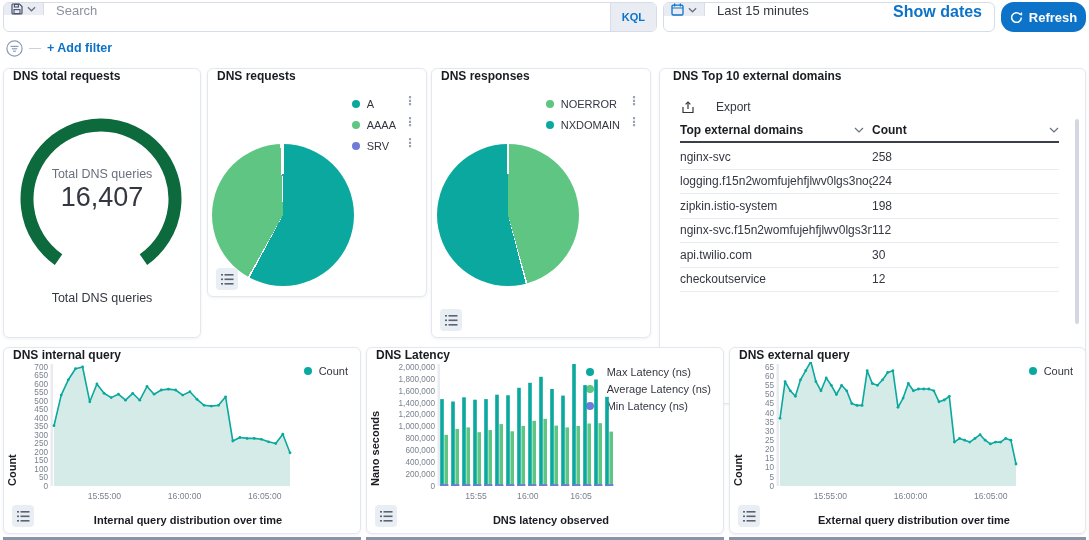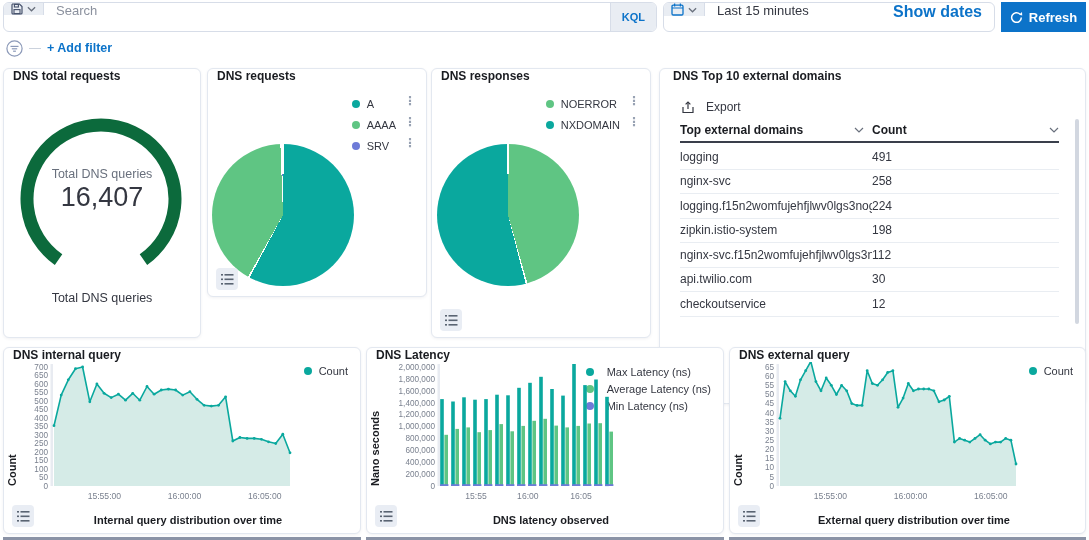--- a/index.html
+++ b/index.html
@@ -15,21 +15,21 @@
   #search-wrap input { flex:1; border:0; outline:none; font-size:13px; padding:0 12px;
     font-family:inherit; color:#343741; }
   #search-wrap input::placeholder { color:#8b919e; }
   .kql { background:#e9edf3; border-left:1px solid #d7dde8; display:flex; align-items:center;
     padding:8px 11px; font-size:11px; font-weight:700; color:var(--blue); cursor:pointer; }
   #date-wrap { left:663px; width:332px; }
   .time-text { display:flex; align-items:center; padding:0 12px; font-size:13px; cursor:pointer; }
   .show-dates { margin-left:auto; display:flex; align-items:center; padding:0 12px; font-size:16px;
     font-weight:600; color:var(--blue); cursor:pointer; }
   #refresh-btn { position:absolute; left:1001px; top:2px; width:85px; height:30px;
-    background:var(--blue); color:#fff; border:0; border-radius:0; font-size:13px; font-weight:700;
+    background:var(--blue); color:#fff; border:0; border-radius:13px; font-size:13px; font-weight:700;
     font-family:inherit; display:flex; align-items:center; justify-content:center; gap:6px; cursor:pointer; }
   
   #filterbar { position:absolute; left:6px; top:38px; height:20px; display:flex; align-items:center; }
   .filter-dash { width:12px; height:1px; background:#cbd2dd; margin:0 6px 0 6px; }
   #add-filter { color:var(--blue); font-size:12.5px; font-weight:600; cursor:pointer; }
   
   .panel { position:absolute; background:#fff; border:1px solid #e3e8f0; border-radius:6px;
     box-shadow:0 1px 3px rgba(50,60,80,.07); }
   .ptitle { position:absolute; left:9px; top:0; font-size:12px; font-weight:700; color:#1a1c21; }
   .legend-btn { position:absolute; left:8px; bottom:6px; width:22px; height:22px; background:#e9edf4;
@@ -41,21 +41,21 @@
   
   .pie { position:absolute; width:142px; height:142px; border-radius:50%; }
   .pie-legend { position:absolute; top:24px; right:8px; }
   .pie-legend .lrow { position:relative; display:flex; align-items:center; gap:7px; height:21px;
     padding-right:22px; cursor:pointer; }
   .dot { width:8px; height:8px; border-radius:50%; flex:0 0 auto; }
   .lrow .llabel { font-size:11px; color:#343741; }
   .lrow .menu { position:absolute; right:2px; top:2px; color:#98a2b3; font-size:12px; font-weight:700;
     cursor:pointer; line-height:1; }
   
-  #export-row { position:absolute; left:22px; top:31px; display:flex; align-items:center; gap:12px;
+  #export-row { position:absolute; left:22px; top:31px; display:flex; align-items:center; gap:22px;
     font-size:12px; color:#343741; cursor:pointer; }
   .thead { position:absolute; left:20px; right:26px; top:50px; height:24px; display:flex;
     border-bottom:2px solid #3a3f4b; align-items:center; }
   .th { font-size:12px; font-weight:700; color:#1a1c21; display:flex; align-items:center; gap:6px; cursor:pointer; }
   .th.col-domain { width:192px; justify-content:space-between; padding-right:8px; }
   .th.col-count { flex:1; justify-content:space-between; }
   #domain-rows { position:absolute; left:20px; right:26px; top:76px; }
   .trow { display:flex; height:24.5px; align-items:center; border-bottom:1px solid #e9edf2; font-size:12px; }
   .trow .cell-domain { width:192px; padding-right:8px; white-space:nowrap; overflow:hidden; }
   .trow .cell-count { flex:1; }
@@ -222,24 +222,20 @@
         </svg>
     </div>
     <div class="th col-count">
       <span>Count</span>
       <svg width="10" height="6" viewBox="0 0 10 6">
         <path d="M1 1l4 4 4-4" fill="none" stroke="#69707d" stroke-width="1.2"></path>
         </svg>
     </div>
   </div>
   <div id="domain-rows">
-      <div class="trow">
-        <span class="cell-domain">logging</span>
-        <span class="cell-count">491</span>
-      </div>
       <div class="trow">
         <span class="cell-domain">nginx-svc</span>
         <span class="cell-count">258</span>
       </div>
       <div class="trow">
         <span class="cell-domain">logging.f15n2womfujehfjlwv0lgs3nog....</span>
         <span class="cell-count">224</span>
       </div>
       <div class="trow">
         <span class="cell-domain">zipkin.istio-system</span>

